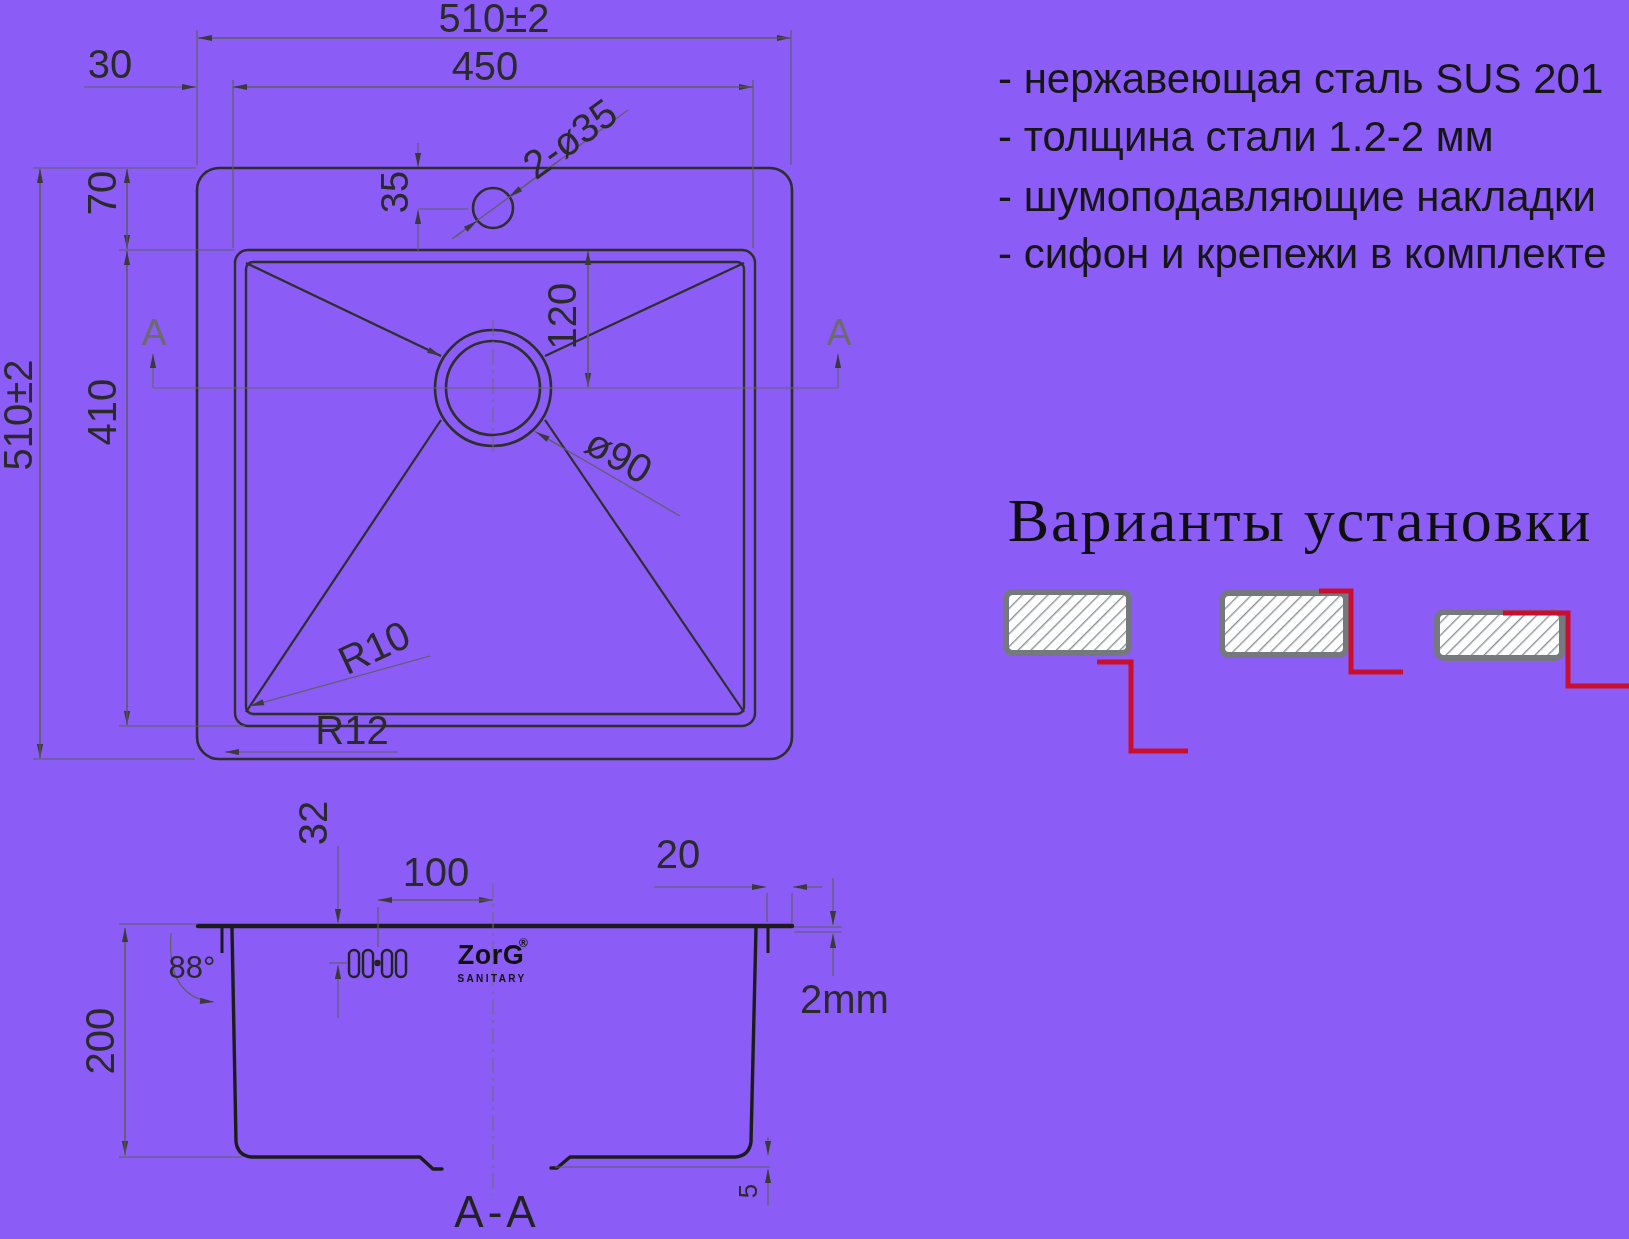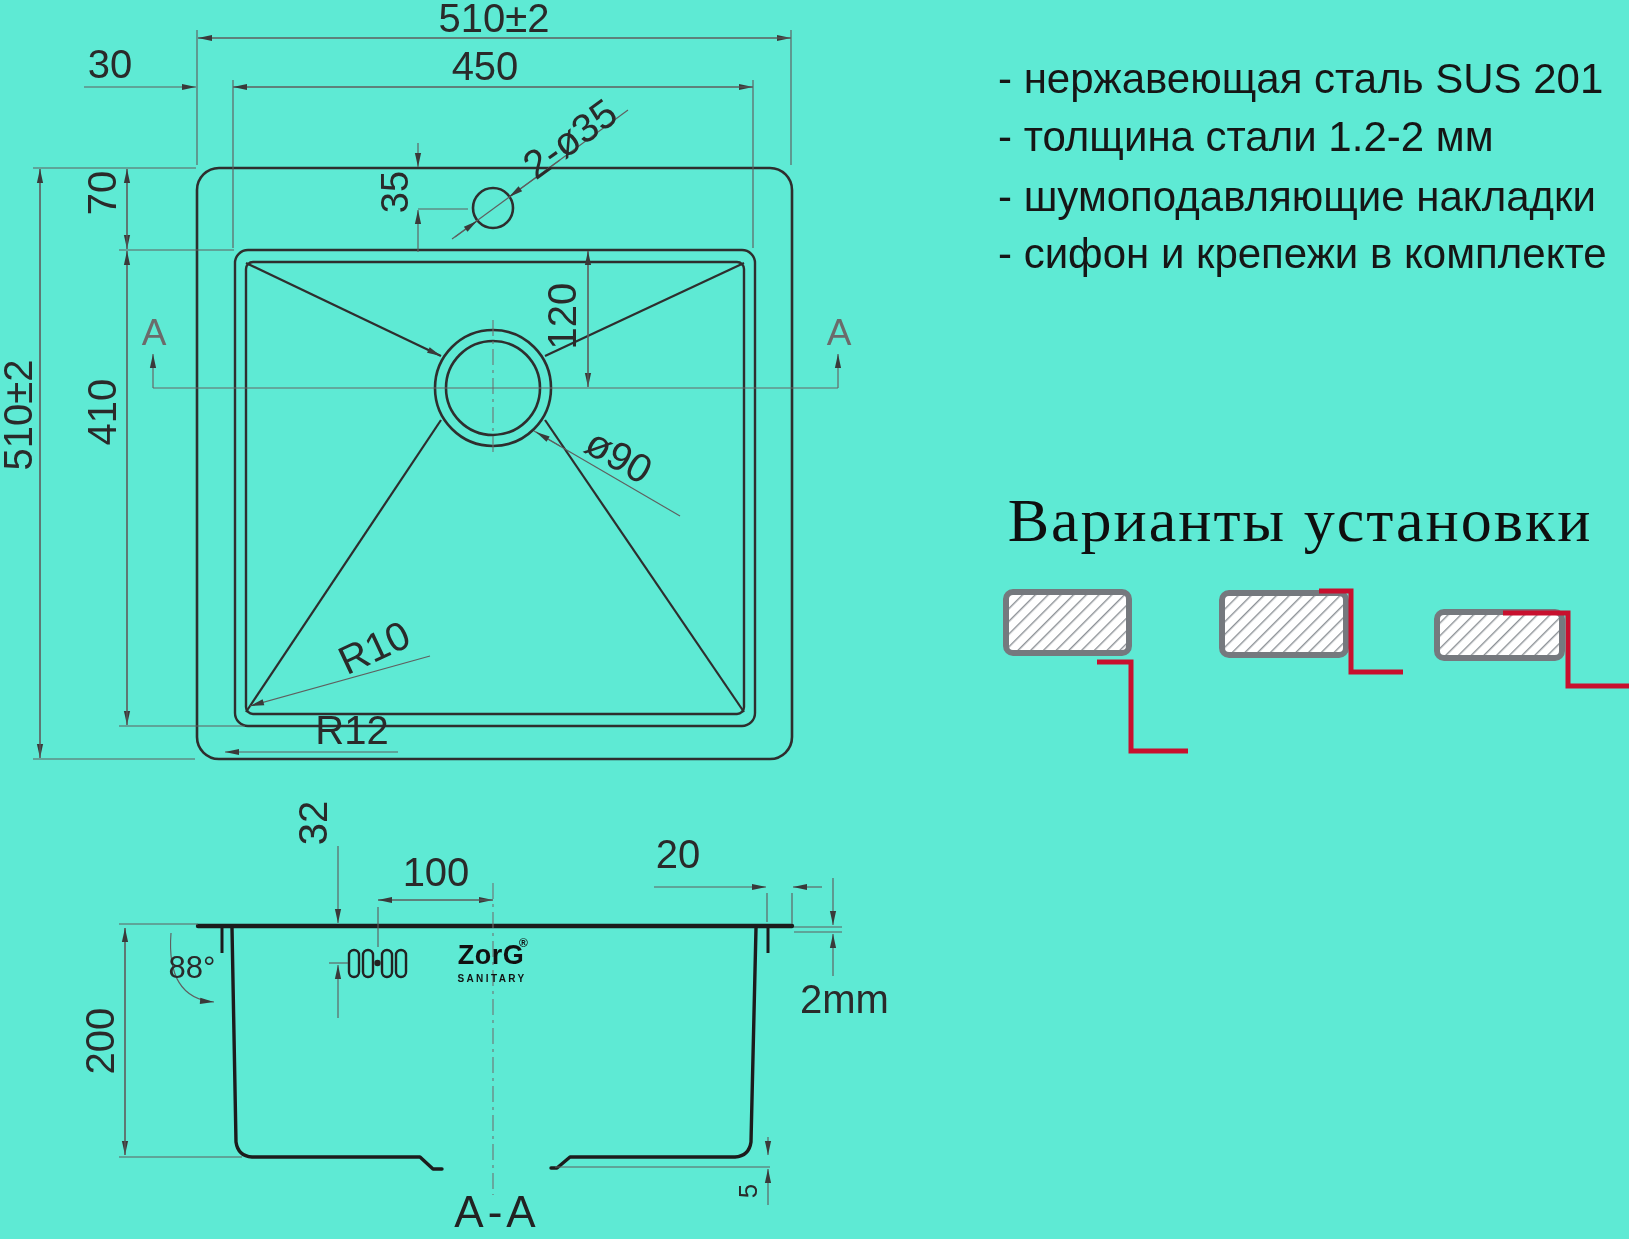--- a/index.html
+++ b/index.html
@@ -1,16 +1,16 @@
 <!DOCTYPE html>
 <html><head>
 <meta charset="utf-8">
 <style>
   html,body{margin:0;padding:0;background:#ffffff;}
-  .page{position:relative;width:1629px;height:1239px;background:#5eead4;overflow:hidden;
+  .page{position:relative;width:1629px;height:1239px;background:#8b5cf6;overflow:hidden;
         font-family:"Liberation Sans",sans-serif;}
   svg text{font-family:"Liberation Sans",sans-serif;fill:#2a2a2a;}
   .outline{stroke:#2e2e2e;stroke-width:2.6;fill:none;stroke-linejoin:round;}
   .bowl{stroke:#2e2e2e;stroke-width:2.4;fill:none;}
   .diag{stroke:#2e2e2e;stroke-width:2.2;fill:none;}
   .profile{stroke:#1c1c1c;stroke-width:3.4;fill:none;stroke-linecap:round;stroke-linejoin:round;}
   .rim{stroke-width:4.4;}
   .lip{stroke:#1c1c1c;stroke-width:3;}
   .dim{stroke:#5f5f5f;stroke-width:1.15;fill:none;}
   .cl{stroke:#6f6f6f;stroke-width:1.05;fill:none;stroke-dasharray:16 5 3 5;}

